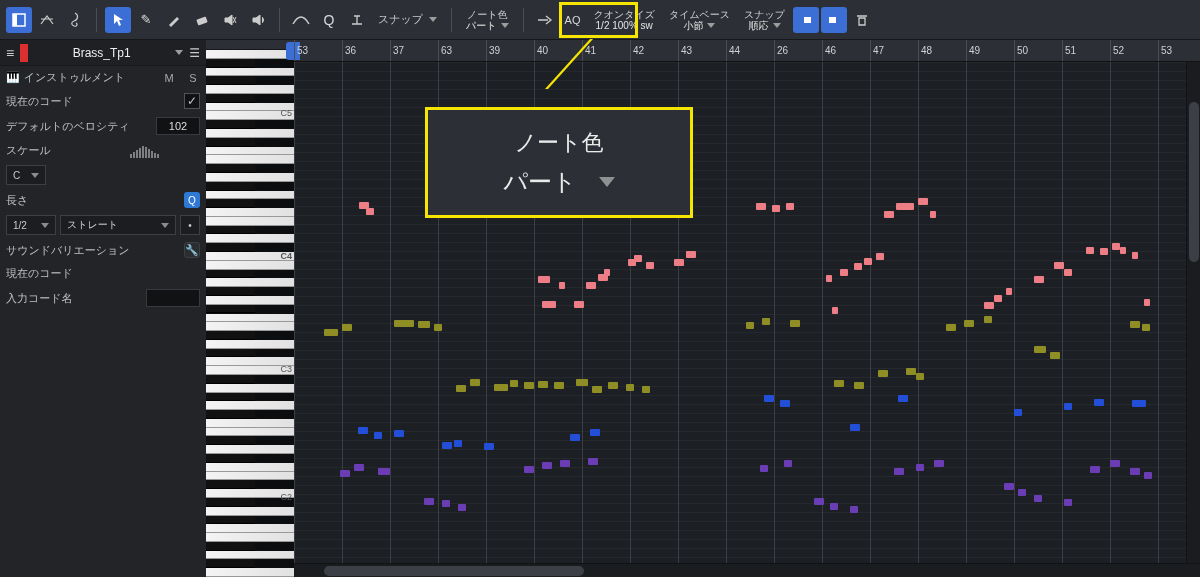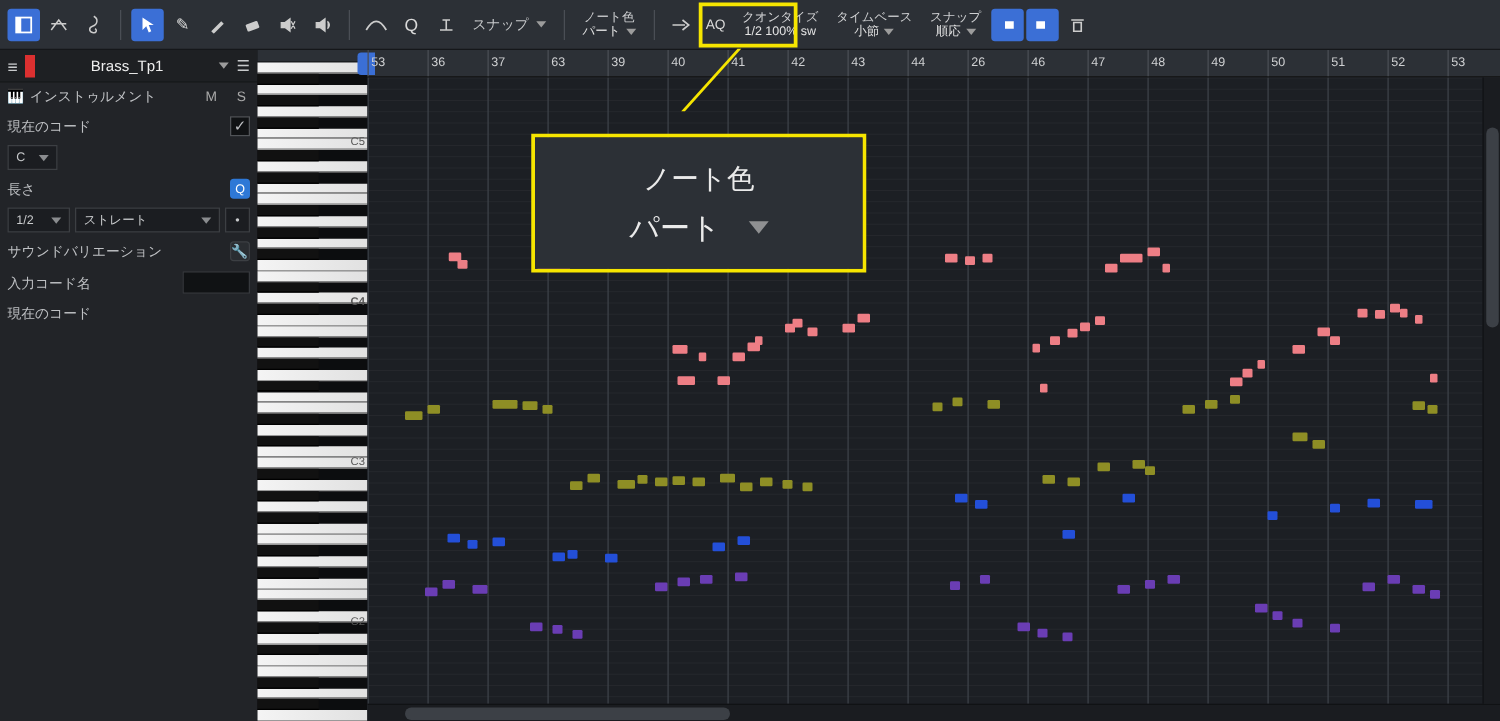--- a/index.html
+++ b/index.html
@@ -261,21 +261,40 @@
       <span>M</span>
       <span>S</span>
     </span>
   </div>
 
   <div class="insp-row">
     <span>現在のコード</span>
     <span class="insp-check">✓</span>
   </div>
 
-
+  <div class="insp-row">
+    <span>デフォルトのベロシティ</span>
+    <span class="insp-field">102</span>
+  </div>
+
+  <div class="insp-row">
+    <span>スケール</span>
+    <span class="mini-vel">
+      <i style="height:4px"></i>
+        <i style="height:6px"></i>
+        <i style="height:8px"></i>
+        <i style="height:10px"></i>
+        <i style="height:12px"></i>
+        <i style="height:11px"></i>
+        <i style="height:9px"></i>
+        <i style="height:7px"></i>
+        <i style="height:5px"></i>
+        <i style="height:4px"></i>
+    </span>
+  </div>
   <div class="select-row">
     <div class="sel" style="width:40px;">
         <span>C</span>
         <span class="tb-drop"></span>
       </div>
   </div>
 
   <div class="insp-row">
     <span>長さ</span>
     <span class="q-badge">Q</span>
@@ -291,25 +310,25 @@
       </div>
     <div class="sel" style="width:20px;justify-content:center;">•</div>
   </div>
 
   <div class="insp-row">
     <span>サウンドバリエーション</span>
     <span class="wrench">🔧</span>
   </div>
 
   <div class="insp-row">
+    <span>現在のコード</span>
+  </div>
+  <div class="insp-row">
     <span>入力コード名</span>
     <span class="insp-field" style="min-width:54px;"></span>
-  </div>
-  <div class="insp-row">
-    <span>現在のコード</span>
   </div>
 </div>
 
 <div class="piano">
   <div class="piano-head"></div>
   <div class="keys" id="piano-keys">
       <div class="wkey" style="top: 0px; height: 8.78333px;"></div>
       <div class="bkey" style="top: 8.78333px; height: 8.78333px;"></div>
       <div class="wkey" style="top: 17.5667px; height: 8.78333px;"></div>
       <div class="bkey" style="top: 26.35px; height: 8.78333px;"></div>
@@ -363,21 +382,21 @@
       <div class="bkey" style="top: 447.95px; height: 8.78333px;"></div>
       <div class="wkey" style="top: 456.733px; height: 8.78333px;"></div>
       <div class="bkey" style="top: 465.517px; height: 8.78333px;"></div>
       <div class="wkey" style="top: 474.3px; height: 8.78333px;"></div>
       <div class="wkey" style="top: 483.083px; height: 8.78333px;"></div>
       <div class="bkey" style="top: 491.867px; height: 8.78333px;"></div>
       <div class="wkey" style="top: 500.65px; height: 8.78333px;"></div>
       <div class="bkey" style="top: 509.433px; height: 8.78333px;"></div>
       <div class="wkey" style="top: 518.217px; height: 8.78333px;"></div>
       <div class="oct-label" style="top: 58px;">C5</div>
-      <div class="oct-label" style="top: 186px; font-weight: bold;">C4</div>
+      <div class="oct-label" style="top: 201px; font-weight: bold;">C4</div>
       <div class="oct-label" style="top: 314px;">C3</div>
       <div class="oct-label" style="top: 442px;">C2</div>
     </div>
 </div>
 
 <div class="ruler" id="ruler">
   <div class="start-cap"></div>
 <div class="tick" style="left: 0px;">53</div>
     <div class="tick" style="left: 48px;">36</div>
     <div class="tick" style="left: 96px;">37</div>

